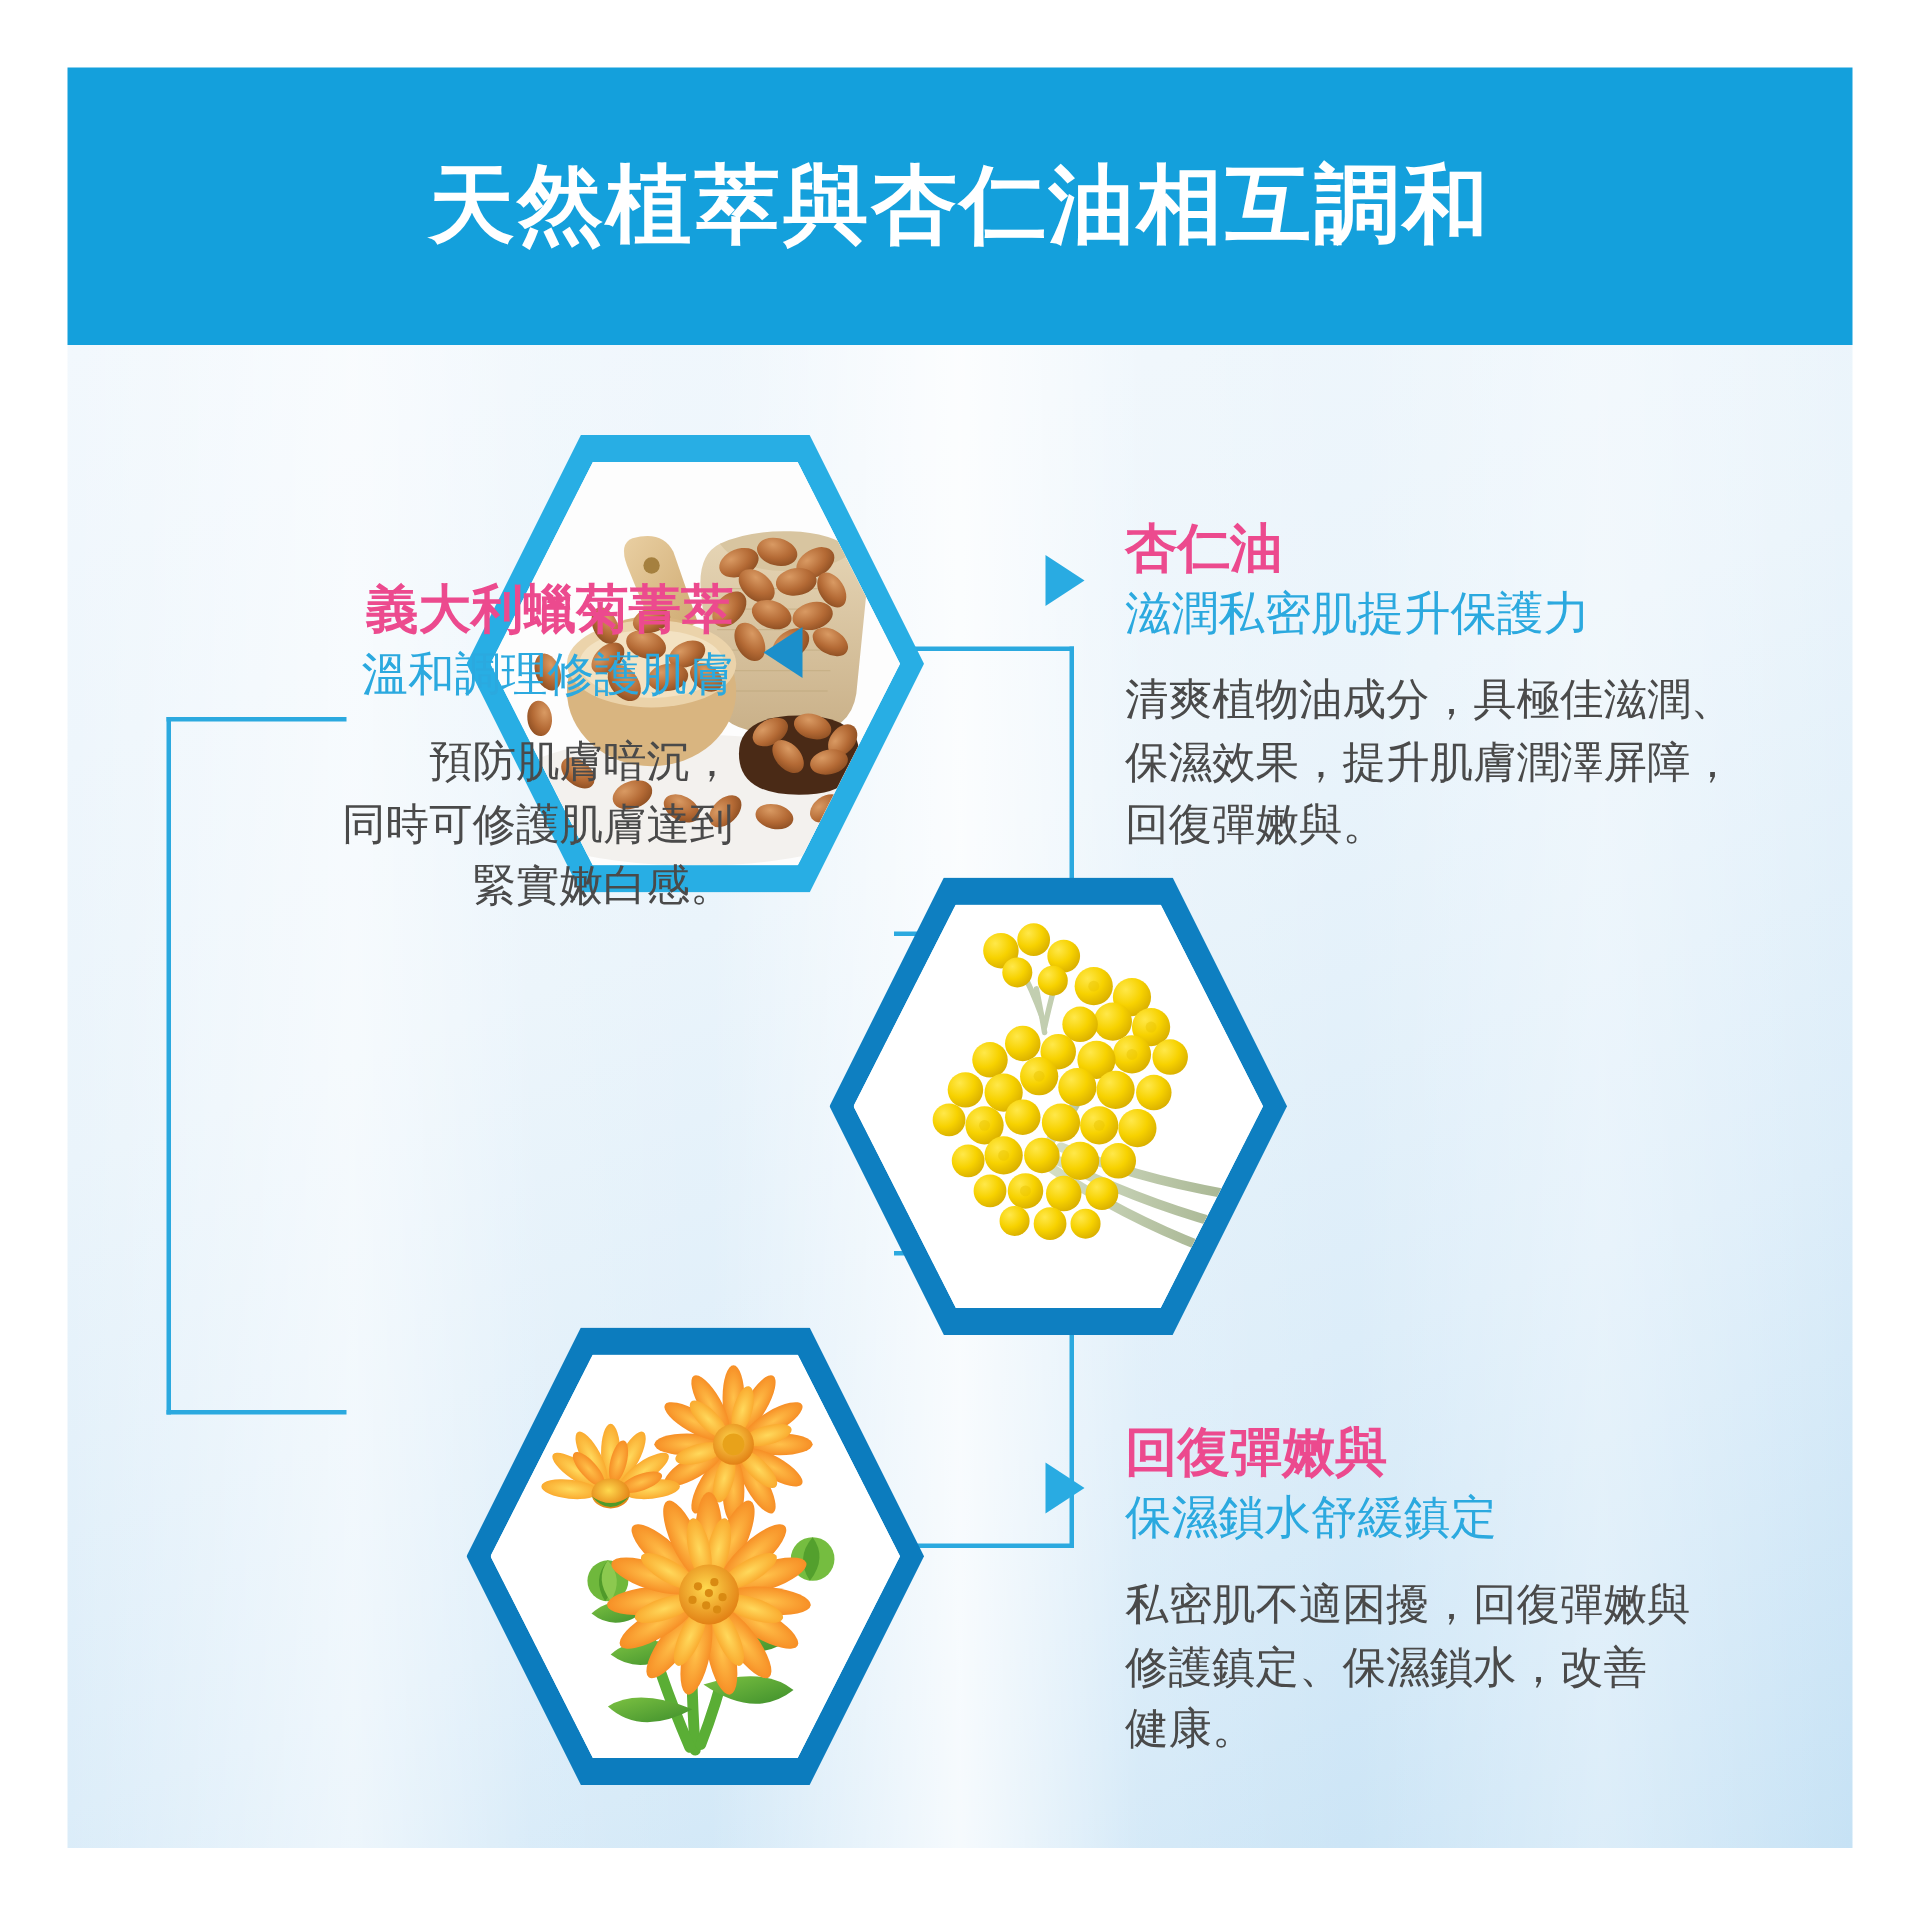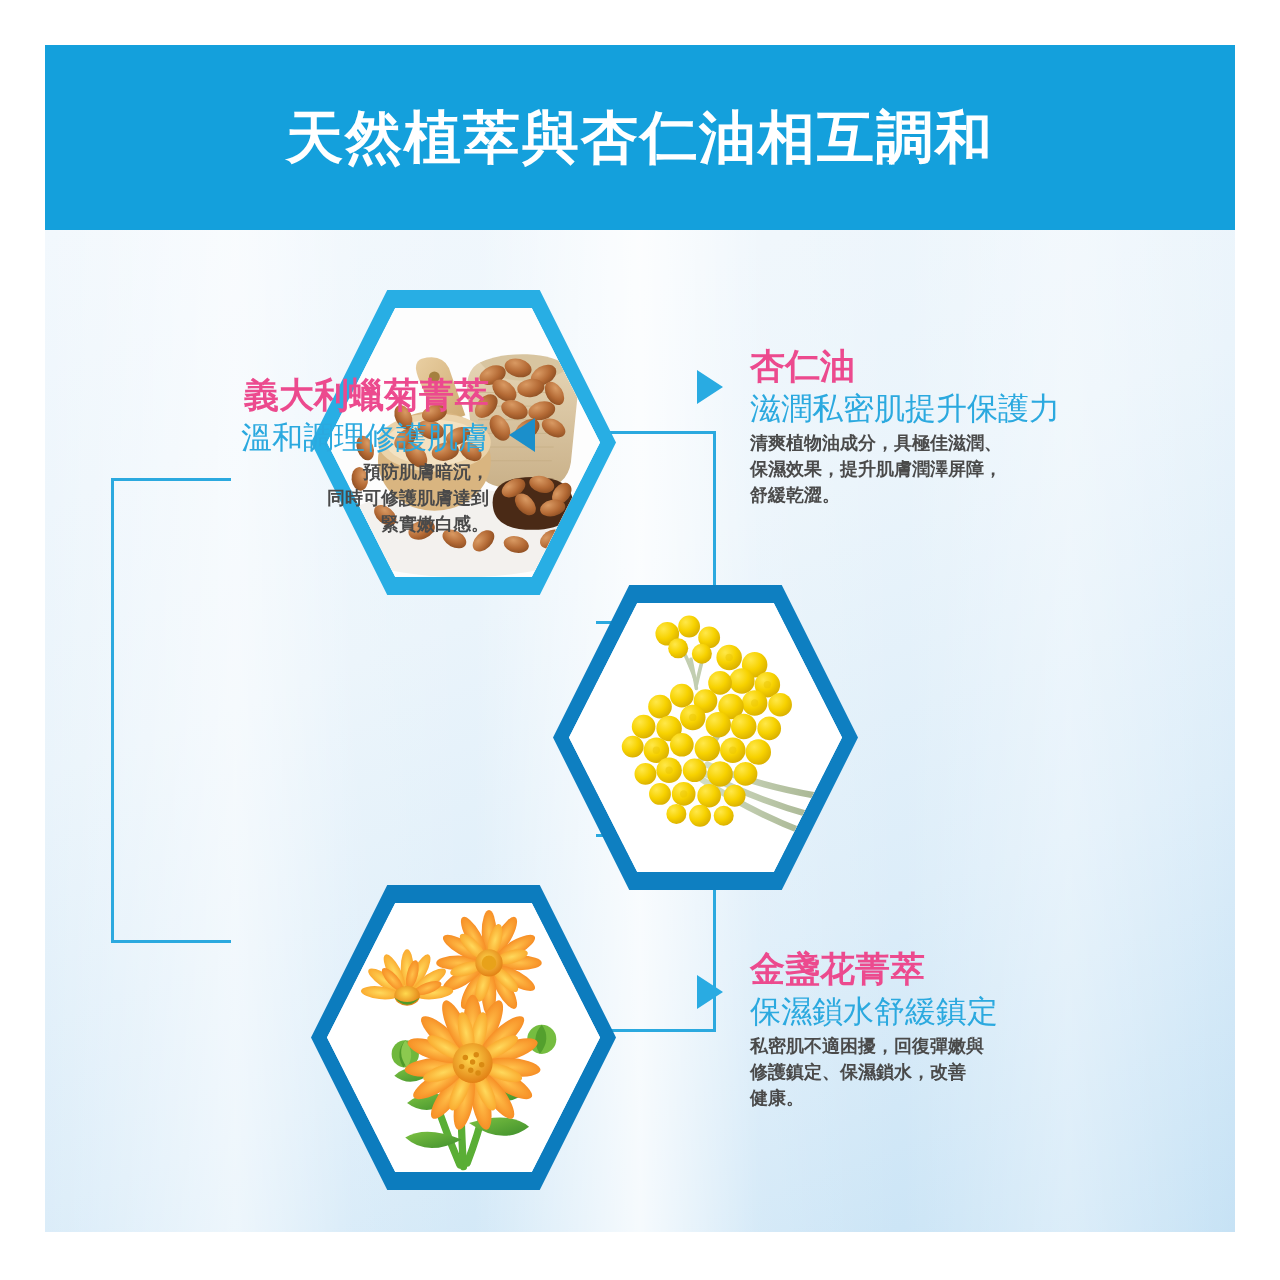--- a/index.html
+++ b/index.html
@@ -65,21 +65,21 @@
 
   
   .tri{position:absolute;width:0;height:0;}
   .tri-right{border-top:17px solid transparent;border-bottom:17px solid transparent;border-left:26px solid #29ABE2;}
   .tri-left{border-top:17px solid transparent;border-bottom:17px solid transparent;border-right:26px solid #1B8FCB;}
 
   
   .block{position:absolute;}
   .blk-title{font-size:35px;font-weight:bold;color:#EC4A8E;line-height:1.18;white-space:nowrap;}
   .blk-sub{font-size:31px;font-weight:normal;color:#2BA9DF;line-height:1.2;margin-top:4px;white-space:nowrap;}
-  .blk-body{font-size:18px;color:#4A4A4A;line-height:1.42;margin-top:4px;font-weight:bold;}
+  .blk-body{font-size:29px;color:#4A4A4A;line-height:1.42;margin-top:20px;font-weight:normal;}
   .blk-body div{white-space:nowrap;}
   .align-right{text-align:right;}
   .align-right .blk-title,.align-right .blk-sub{text-align:right;}
 </style>
 </head>
 <body>
 
 <div id="stage">
 
   <div class="header">
@@ -188,21 +188,21 @@
       </div>
     </div>
 
     <div class="tri tri-right" style="left:652px;top:140px;"></div>
     <div class="block" style="left:705px;top:115px;width:430px;">
       <div class="blk-title">杏仁油</div>
       <div class="blk-sub">滋潤私密肌提升保護力</div>
       <div class="blk-body">
         <div>清爽植物油成分，具極佳滋潤、</div>
         <div>保濕效果，提升肌膚潤澤屏障，</div>
-        <div>舒緩乾澀。</div>
+        <div>回復彈嫩與。</div>
       </div>
     </div>
 
     <div class="hex hex-outer" style="left:508px;top:355px;width:305px;height:305px;background:#0E7FC1;">
       <div class="hex-inner">
         <svg class="hex-art" viewBox="0 0 300 300" preserveAspectRatio="xMidYMid slice">
           <defs>
             <radialGradient id="budG" cx="34%" cy="30%" r="75%">
               <stop offset="0%" stop-color="#FFE84A"></stop>
                 <stop offset="55%" stop-color="#F7D200"></stop>
@@ -281,21 +281,21 @@
             <circle cx="180" cy="164" r="4"></circle>
               <circle cx="126" cy="212" r="4"></circle>
             <circle cx="110" cy="186" r="4"></circle>
               <circle cx="218" cy="92" r="4"></circle>
           </g>
         </svg>
       </div>
     </div>
 
     <div class="tri tri-left" style="left:464px;top:188px;"></div>
-    <div class="block align-right" style="left:40px;top:144px;width:404px;">
+    <div class="block align-right" style="left:40px;top:156px;width:404px;">
       <div class="blk-title">義大利蠟菊菁萃</div>
       <div class="blk-sub">溫和調理修護肌膚</div>
       <div class="blk-body align-right">
         <div>預防肌膚暗沉，</div>
         <div>同時可修護肌膚達到</div>
         <div>緊實嫩白感。</div>
       </div>
     </div>
 
     <div class="hex hex-outer" style="left:266px;top:655px;width:305px;height:305px;background:#0C7CBE;">
@@ -424,21 +424,21 @@
                 <circle cx="6" cy="11" r="3"></circle>
               <circle cx="0" cy="-1" r="3"></circle>
             </g>
           </g>
         </svg>
       </div>
     </div>
 
     <div class="tri tri-right" style="left:652px;top:745px;"></div>
     <div class="block" style="left:705px;top:718px;width:430px;">
-      <div class="blk-title">金盞花菁萃</div>
+      <div class="blk-title">回復彈嫩與</div>
       <div class="blk-sub">保濕鎖水舒緩鎮定</div>
       <div class="blk-body">
         <div>私密肌不適困擾，回復彈嫩與</div>
         <div>修護鎮定、保濕鎖水，改善</div>
         <div>健康。</div>
       </div>
     </div>
 
   </div>
 </div>

